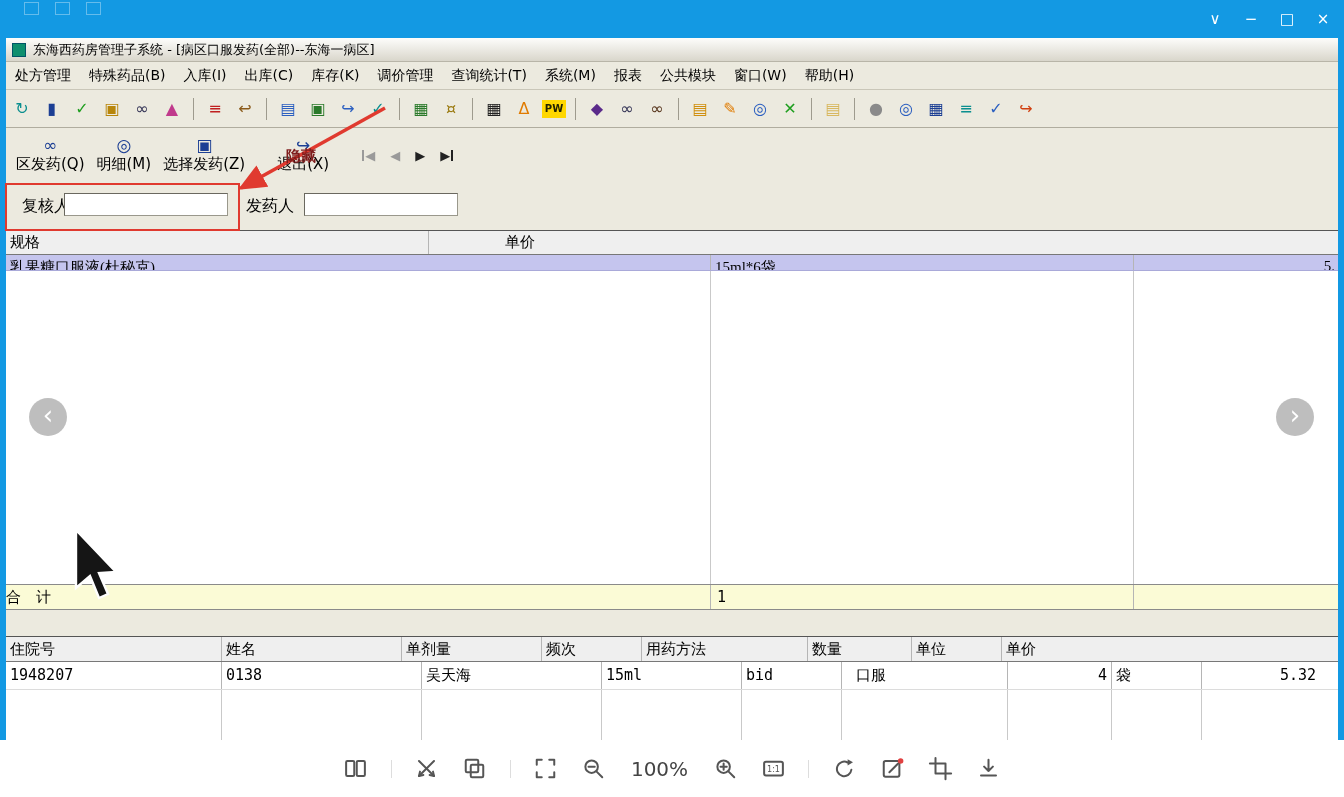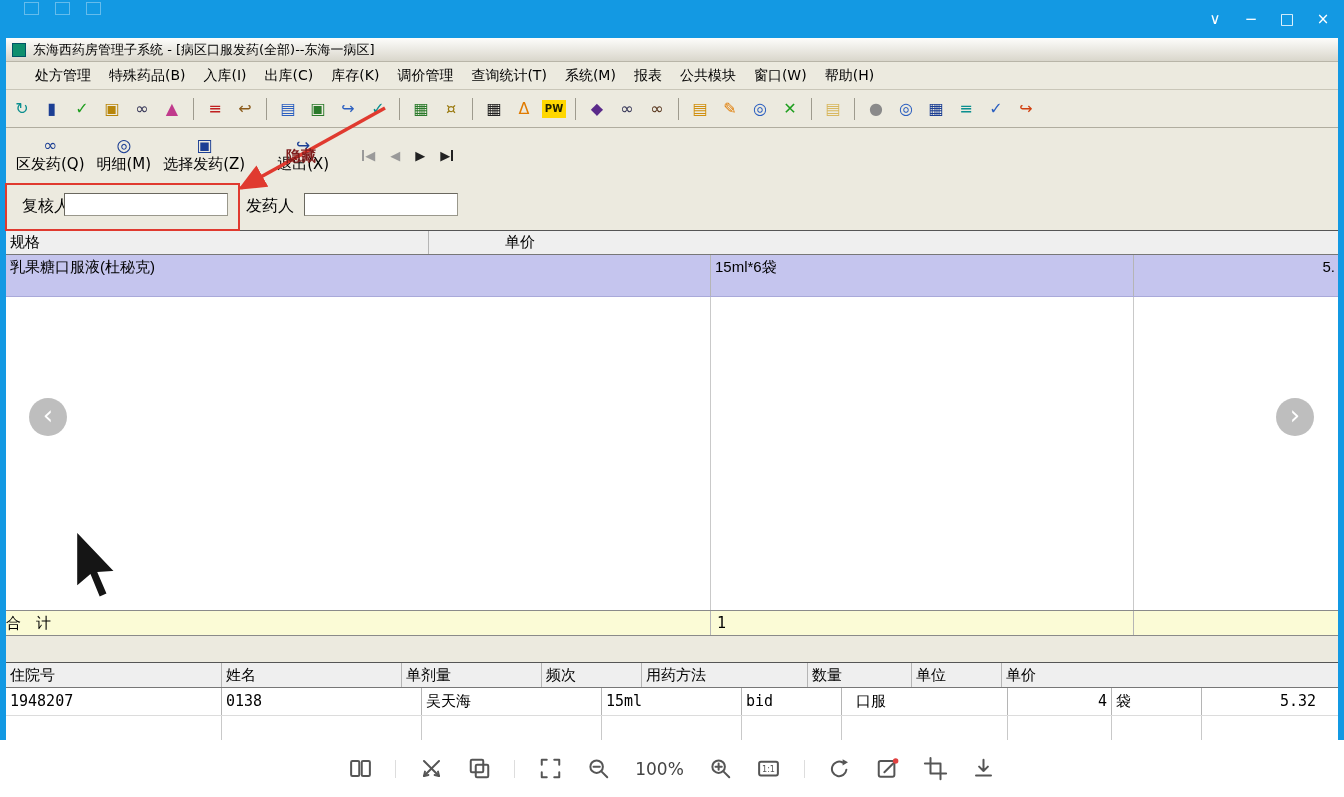--- a/index.html
+++ b/index.html
@@ -10,30 +10,30 @@
 .topbar{position:absolute;left:0;top:0;width:1344px;height:38px;background:#1399e3}
 .ghosts{position:absolute;left:24px;top:2px;display:flex;gap:16px;opacity:.35}
 .ghost{width:15px;height:13px;border:1px solid #fff}
 .wctrls{position:absolute;right:8px;top:0;height:38px;display:flex;align-items:center;gap:10px}
 .wc{width:26px;height:26px;color:#fff;display:flex;align-items:center;justify-content:center;font-size:15px;cursor:default}
 .strip{position:absolute;top:38px;width:6px;height:702px;background:#1399e3}
 .lstrip{left:0}.rstrip{left:1338px}
 .viewerbar{position:absolute;left:0;top:740px;width:1344px;height:57px;background:#fff;display:flex;align-items:center;justify-content:center;gap:22px}
 .vicon{width:26px;height:26px;display:flex;align-items:center;justify-content:center}
 .vsep{width:1px;height:18px;background:#ddd}
-.zoomtxt{font-size:17px;color:#444;margin:8px 2px}
+.zoomtxt{font-size:20px;color:#444;margin:8px 2px}
 .navcirc{position:absolute;top:398px;width:38px;height:38px;border-radius:50%;background:rgba(125,125,125,.5);display:flex;align-items:center;justify-content:center;color:#fff;font-size:26px}
 .navl{left:29px}.navr{left:1276px}
 .navcirc span{margin-top:-4px}
 
 
 .appwin{position:absolute;left:6px;top:38px;width:1332px;height:702px;background:#eceadf}
 .titlebar{height:24px;background:linear-gradient(#fdfdfb,#d9d6cb);display:flex;align-items:center;padding-left:6px;border-bottom:1px solid #b8b5a8;font-size:13px}
 .appicon{width:14px;height:14px;background:#0e8f6e;border:1px solid #056;display:inline-block;margin-right:7px}
-.menubar{height:28px;display:flex;align-items:center;padding-left:20px;font-size:14px;border-bottom:1px solid #c9c6b8}
+.menubar{height:28px;display:flex;align-items:center;padding-left:0;font-size:14px;border-bottom:1px solid #c9c6b8}
 .menu-item{padding:3px 9px;white-space:nowrap}
 .toolbar{height:38px;display:flex;align-items:center;padding-left:4px;border-bottom:1px solid #b0ad9f;gap:6px}
 .ticon{min-width:24px;height:24px;display:flex;align-items:center;justify-content:center;font-size:16px}
 .tsep{width:1px;height:22px;background:#9e9b8e;margin:0 3px}
 
 .actionrow{height:54px;display:flex;align-items:center}
 .actionbar{display:flex;align-items:center;height:100%;padding-left:4px}
 .abtn{display:flex;flex-direction:column;align-items:center;justify-content:center;padding:2px 6px;font-size:15px;height:50px;white-space:nowrap}
 .abtn:last-child{margin-left:20px}
 .abicon{font-size:17px;line-height:19px;color:#1c3f94}
@@ -48,21 +48,21 @@
 .f2{left:240px}
 .fi2{left:298px;width:154px}
 
 
 .dtable{border-top:1px solid #555}
 .dc{border-right:1px solid #b5b5b5;height:100%;overflow:hidden;white-space:nowrap}
 .dc0{width:705px}.dc1{width:423px}.dc2{width:204px;border-right:none}
 .dhead{display:flex;height:24px;background:#efefef;border-bottom:1px solid #777;font-size:15px}
 .dhead .dc{padding:2px 4px}
 .hprice{padding-left:76px !important}
-.drow{display:flex;height:42px;font-family:Liberation Sans, sans-serif;font-size:15px}
+.drow{display:flex;height:16px;font-family:Liberation Serif, serif;font-size:15px}
 .drow.sel{background:#c5c5ee;border-bottom:1px solid #a9a9d9}
 .drow .dc{padding:3px 4px}
 .num{text-align:right;padding-right:3px !important}
 .dfill{display:flex;height:313px;background:#fff}
 .dfill .dc{border-right:1px solid #c9c9c9}
 .dfill .dc2{border-right:none}
 .dtotal{display:flex;height:26px;background:#fbfbd6;border-top:1px solid #8a8a8a;border-bottom:1px solid #8a8a8a;font-size:15px}
 .tlabel{text-align:left;padding-top:3px}
 .tval{padding:3px 6px;font-family:"DejaVu Sans Mono",monospace}
 

